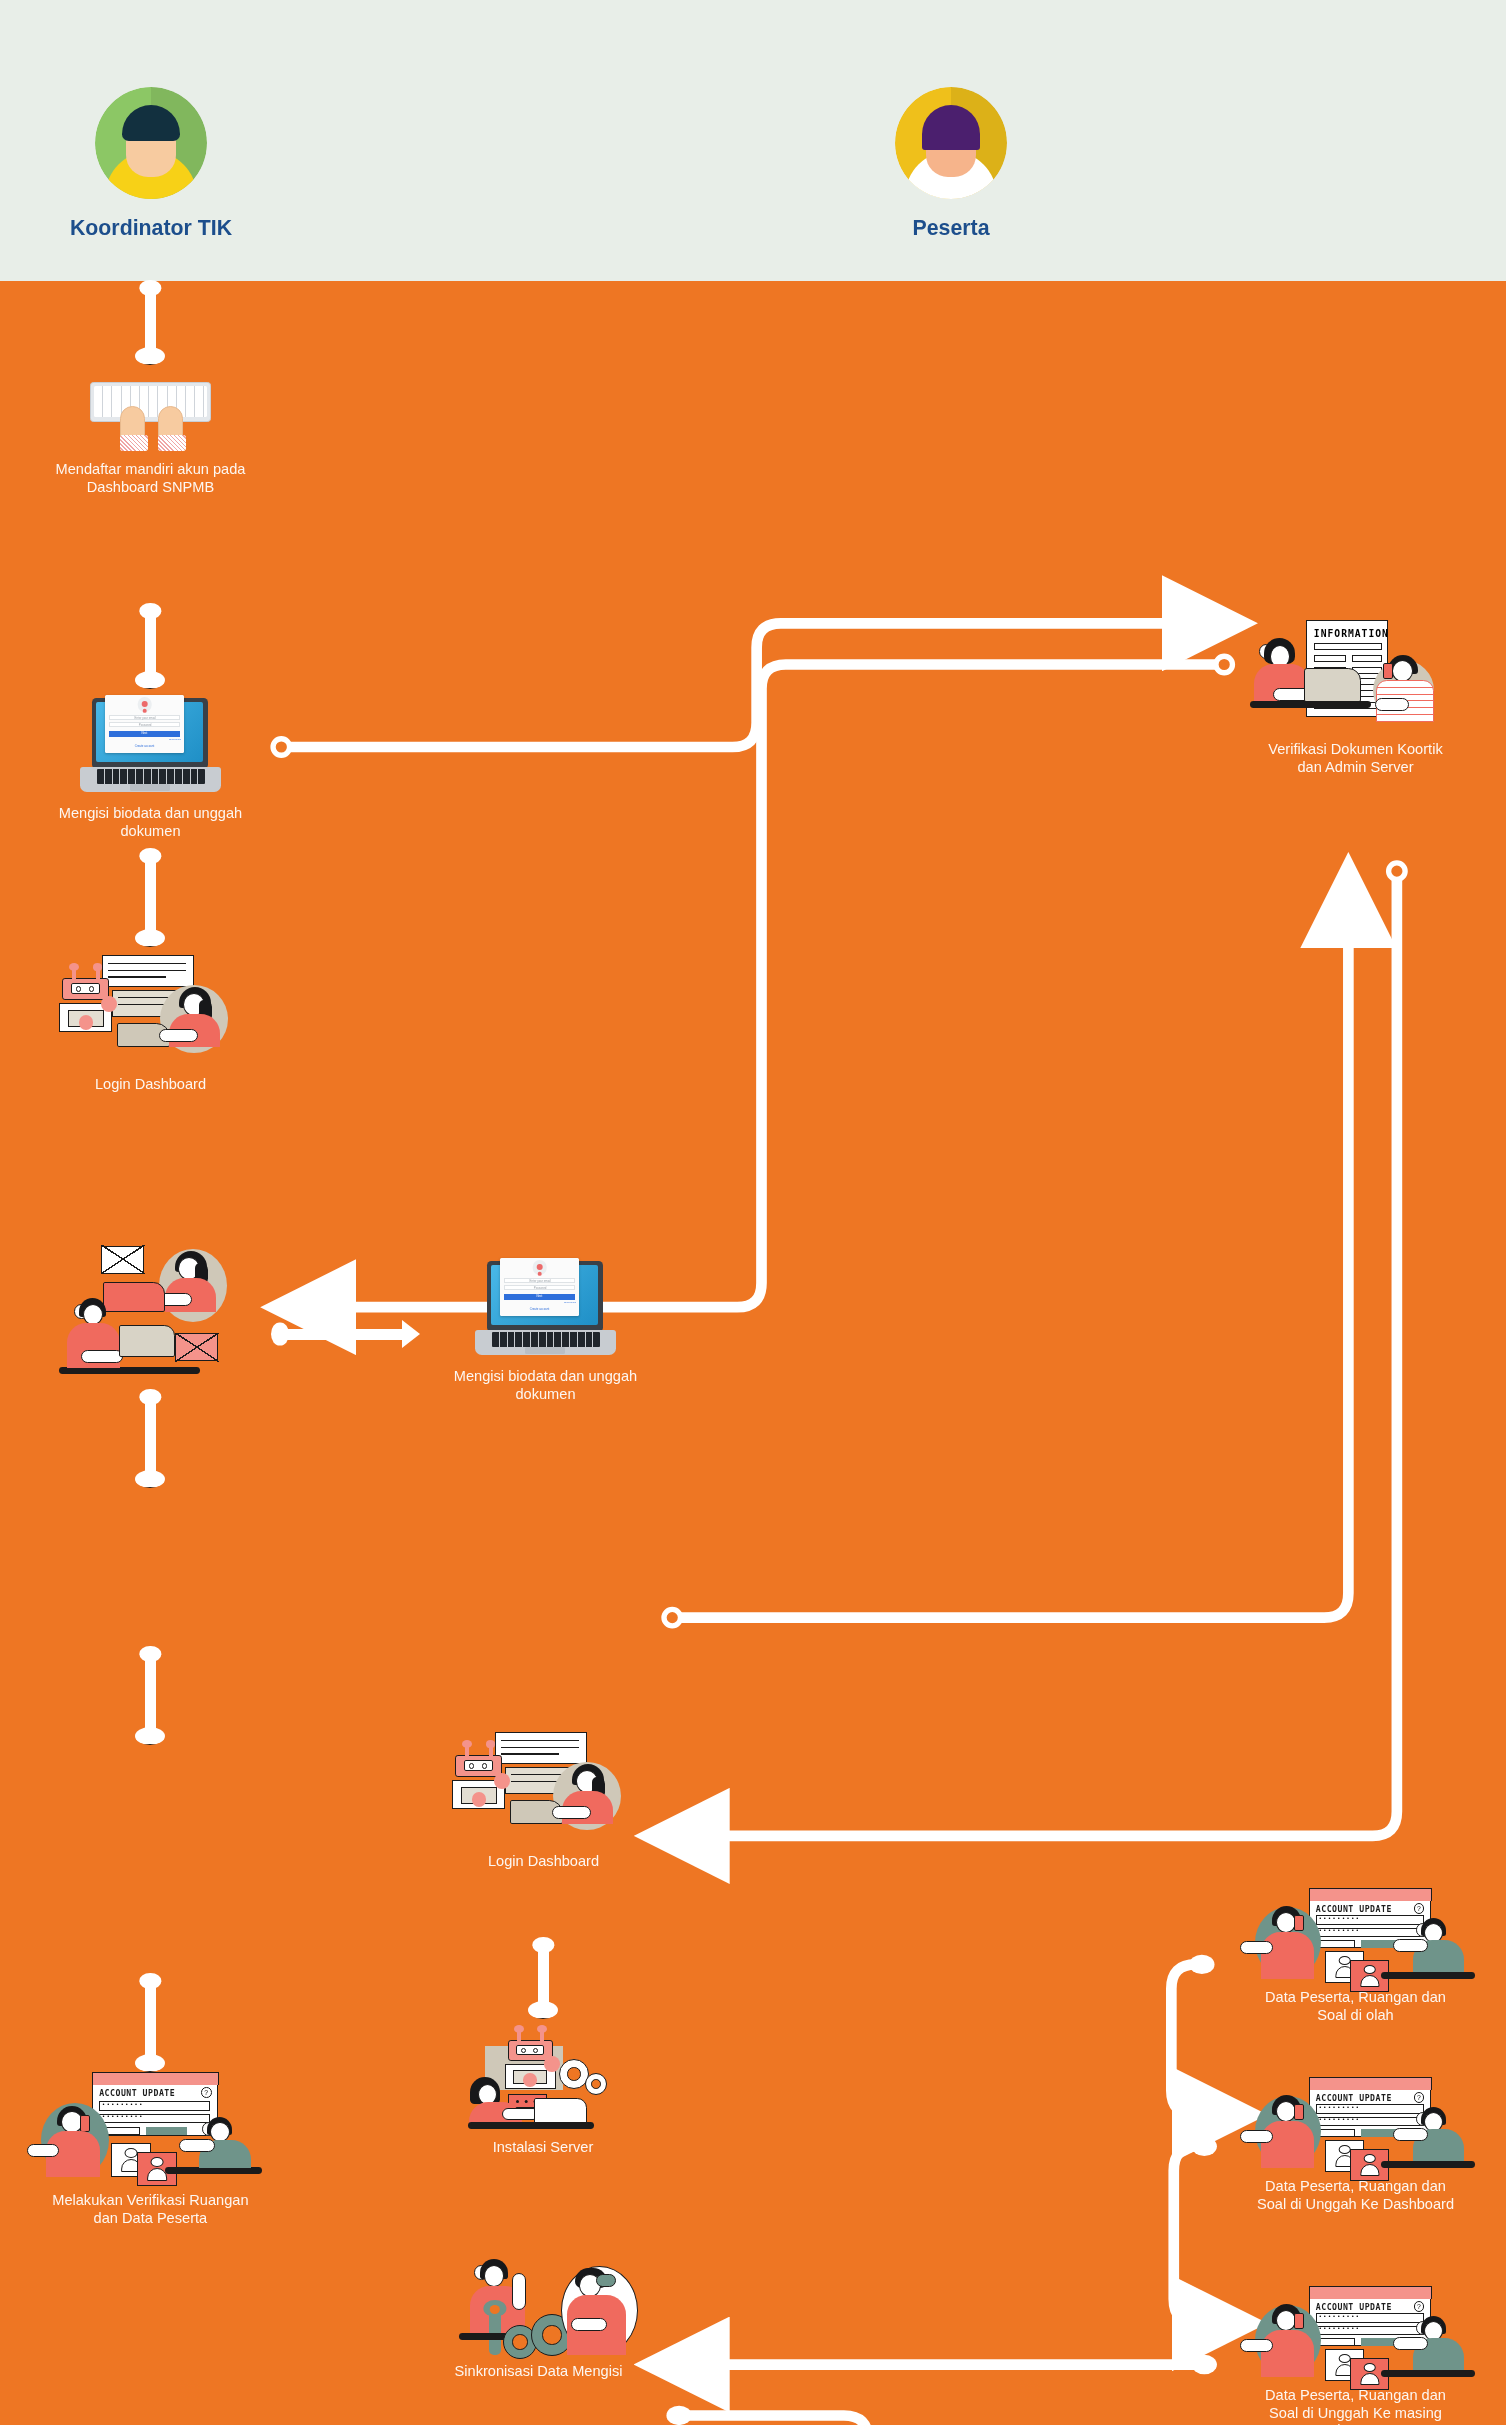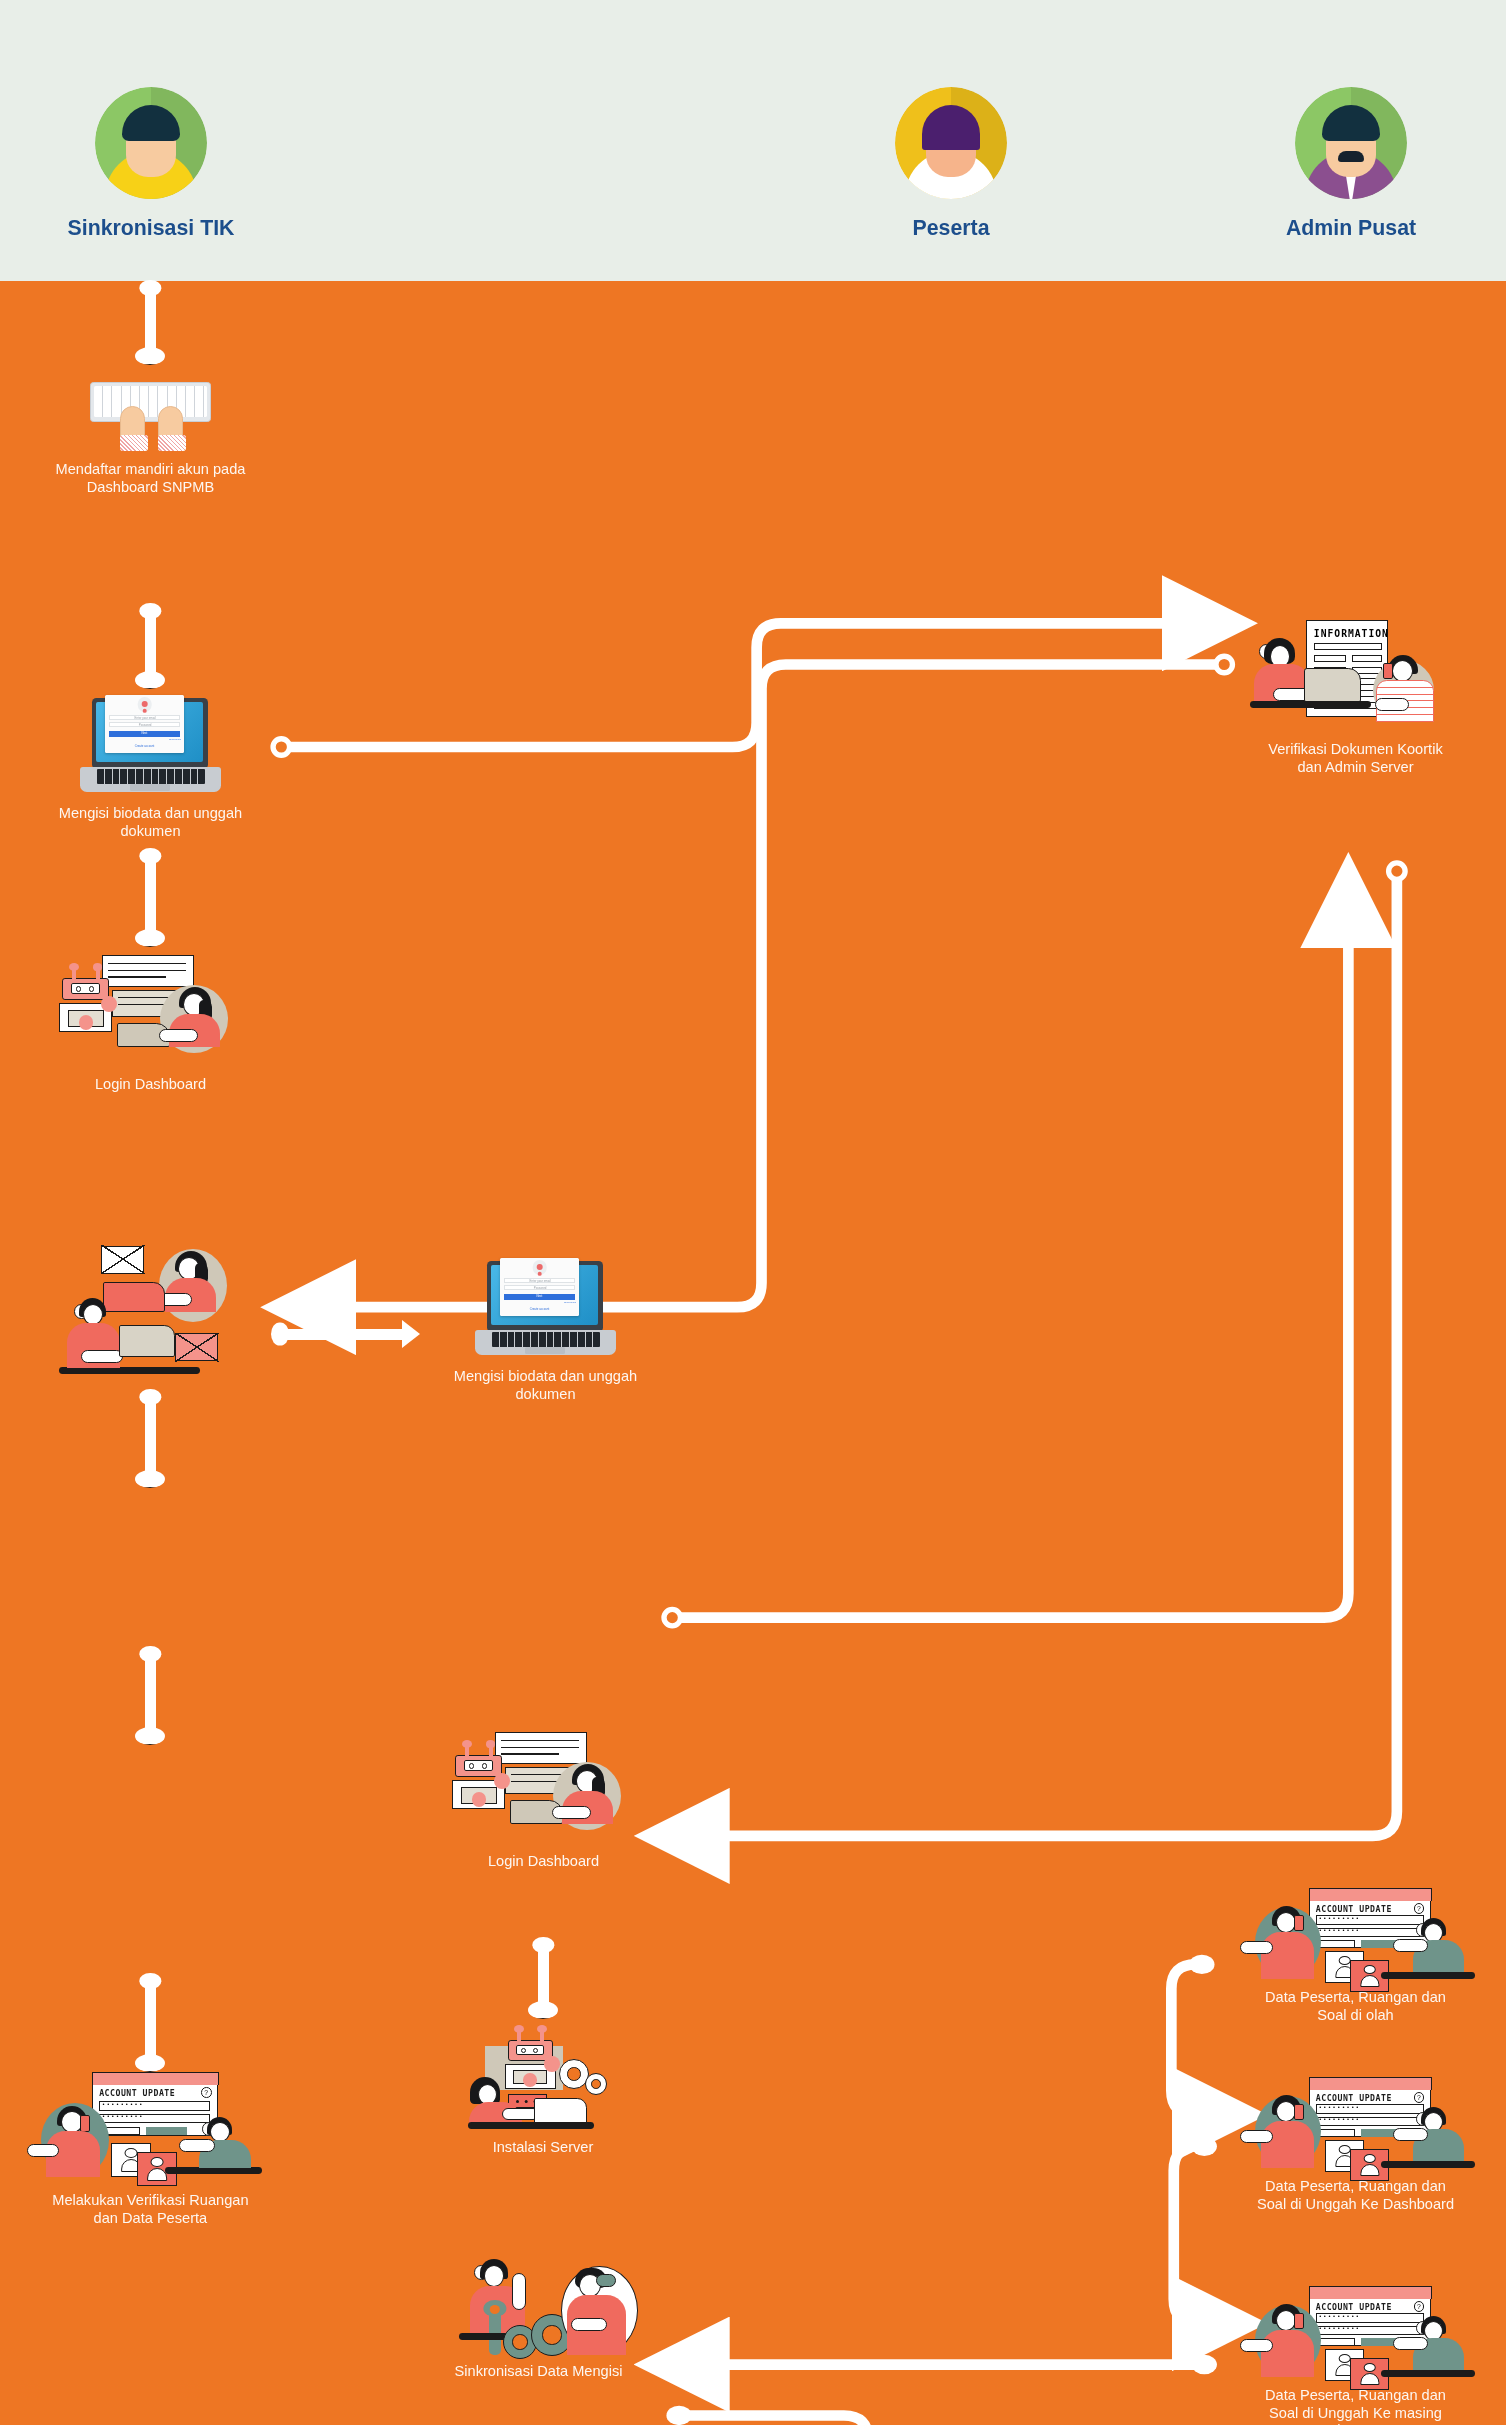--- a/index.html
+++ b/index.html
@@ -191,49 +191,36 @@
 
     <div class="actor" style="left:49px;">
       <div class="avatar">
         <div class="av-bg" style="background:#8cc765"></div>
           <div class="av-shade"></div>
         <div class="av-neck"></div>
         <div class="av-body" style="background:#f7d117"></div>
         <div class="av-face"></div>
         <div class="av-hair" style="background:#12303f"></div>
       </div>
-      <div class="name">Sinkronisasi TIK</div>
+      <div class="name">Koordinator TIK</div>
     </div>
 
 
     <div class="actor" style="left:849px;">
       <div class="avatar">
         <div class="av-bg" style="background:#efc01b"></div>
           <div class="av-shade"></div>
         <div class="av-neck" style="background:#ec9b6e"></div>
         <div class="av-body" style="background:#ffffff"></div>
         <div class="av-face" style="background:#f6b48b"></div>
         <div class="av-hair" style="background:#4b1f6e; height:45px; border-radius:29px 29px 2.9px 2.9px;"></div>
       </div>
       <div class="name">Peserta</div>
     </div>
 
-    <div class="actor" style="left:1249px;">
-      <div class="avatar">
-        <div class="av-bg" style="background:#8cc765"></div>
-          <div class="av-shade"></div>
-        <div class="av-neck"></div>
-        <div class="av-body" style="background:#8b4f8f"></div>
-        <div class="av-collar"></div>
-        <div class="av-face"></div>
-        <div class="av-mustache"></div>
-        <div class="av-hair" style="background:#12303f"></div>
-      </div>
-      <div class="name">Admin Pusat</div>
-    </div>
   </div>
 
   <div id="canvas">
 
     <svg class="conn" viewBox="0 0 3105 4790">
       <defs>
         <marker id="ah" markerWidth="9" markerHeight="9" refX="5.2" refY="4.5" orient="auto">
           <path d="M0,0 L9,4.5 L0,9 z" fill="#ffffff"></path>
         </marker>
       </defs>

